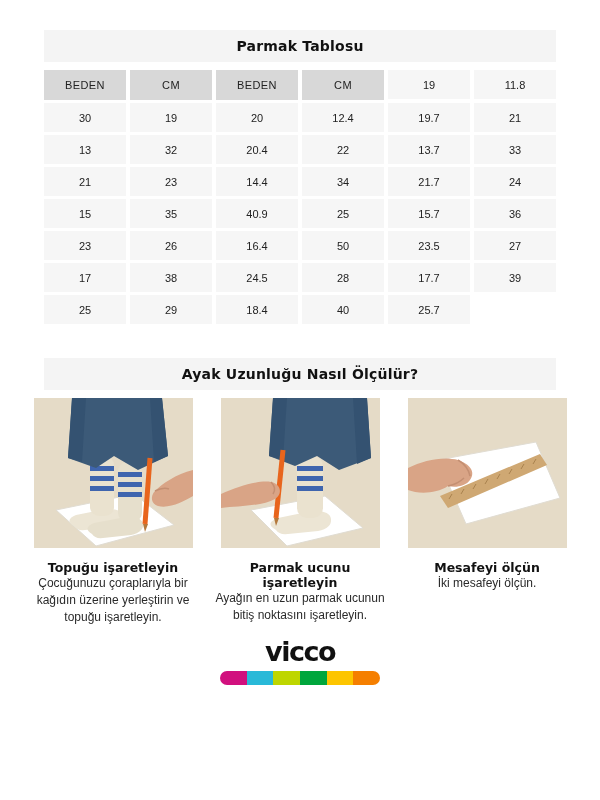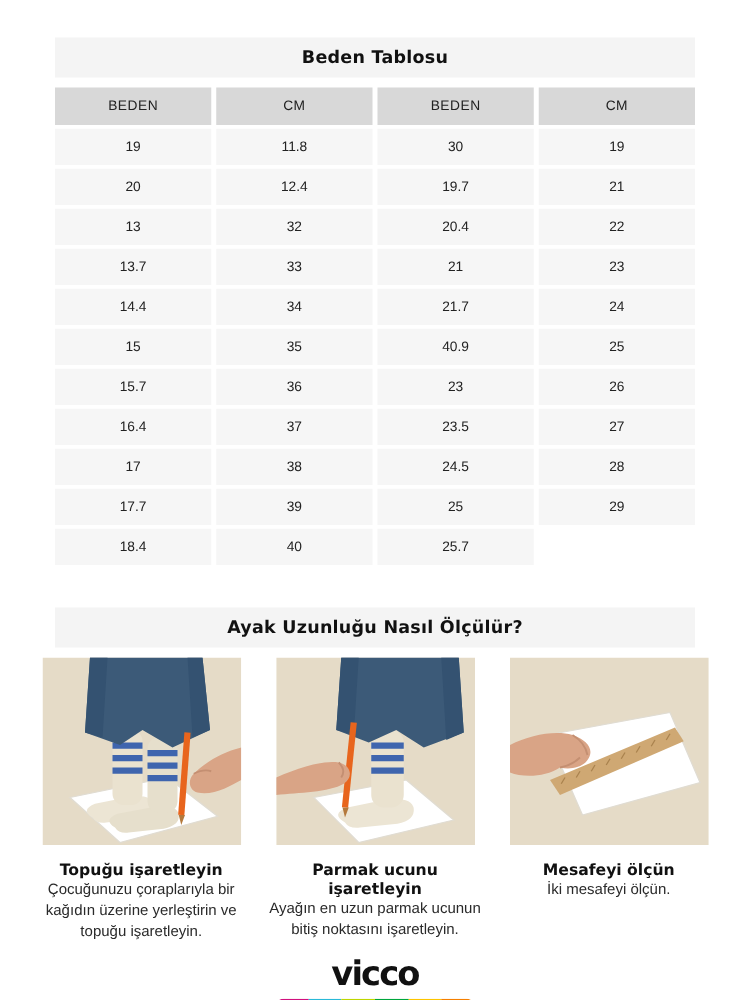--- a/index.html
+++ b/index.html
@@ -11,21 +11,21 @@
 
   .bar-heading{
     background:#f4f4f4;height:32px;
     display:flex;align-items:center;justify-content:center;
     font-family:"DejaVu Sans",sans-serif;font-weight:bold;font-size:14px;
     letter-spacing:.2px;color:#111;
   }
 
   .size-grid{
     margin-top:8px;
-    display:grid;grid-template-columns:repeat(4,1fr);
+    display:grid;grid-template-columns:repeat(6,1fr);
     column-gap:4px;row-gap:3px;
   }
   .hcell{
     background:#d8d8d8;height:30px;
     display:flex;align-items:center;justify-content:center;
     font-size:11px;letter-spacing:.4px;color:#222;
   }
   .cell{
     background:#f6f6f6;height:29px;
     display:flex;align-items:center;justify-content:center;
@@ -55,21 +55,21 @@
     width:160px;height:14px;margin:6px auto 0 auto;
     border-radius:7px;display:flex;overflow:hidden;
   }
   .color-bar .seg{flex:1;}
 </style>
 </head>
 <body>
 
 <div class="wrap">
 
-  <div class="bar-heading">Beden Tablosu</div>
+  <div class="bar-heading">Parmak Tablosu</div>
 
   <div class="size-grid">
     <div class="hcell">BEDEN</div>
     <div class="hcell">CM</div>
     <div class="hcell">BEDEN</div>
     <div class="hcell">CM</div>
 
     <div class="cell">19</div>
     <div class="cell">11.8</div>
     <div class="cell">30</div>
@@ -99,21 +99,21 @@
     <div class="cell">35</div>
     <div class="cell">40.9</div>
 
     <div class="cell">25</div>
     <div class="cell">15.7</div>
     <div class="cell">36</div>
     <div class="cell">23</div>
 
     <div class="cell">26</div>
     <div class="cell">16.4</div>
-    <div class="cell">37</div>
+    <div class="cell">50</div>
     <div class="cell">23.5</div>
 
     <div class="cell">27</div>
     <div class="cell">17</div>
     <div class="cell">38</div>
     <div class="cell">24.5</div>
 
     <div class="cell">28</div>
     <div class="cell">17.7</div>
     <div class="cell">39</div>

